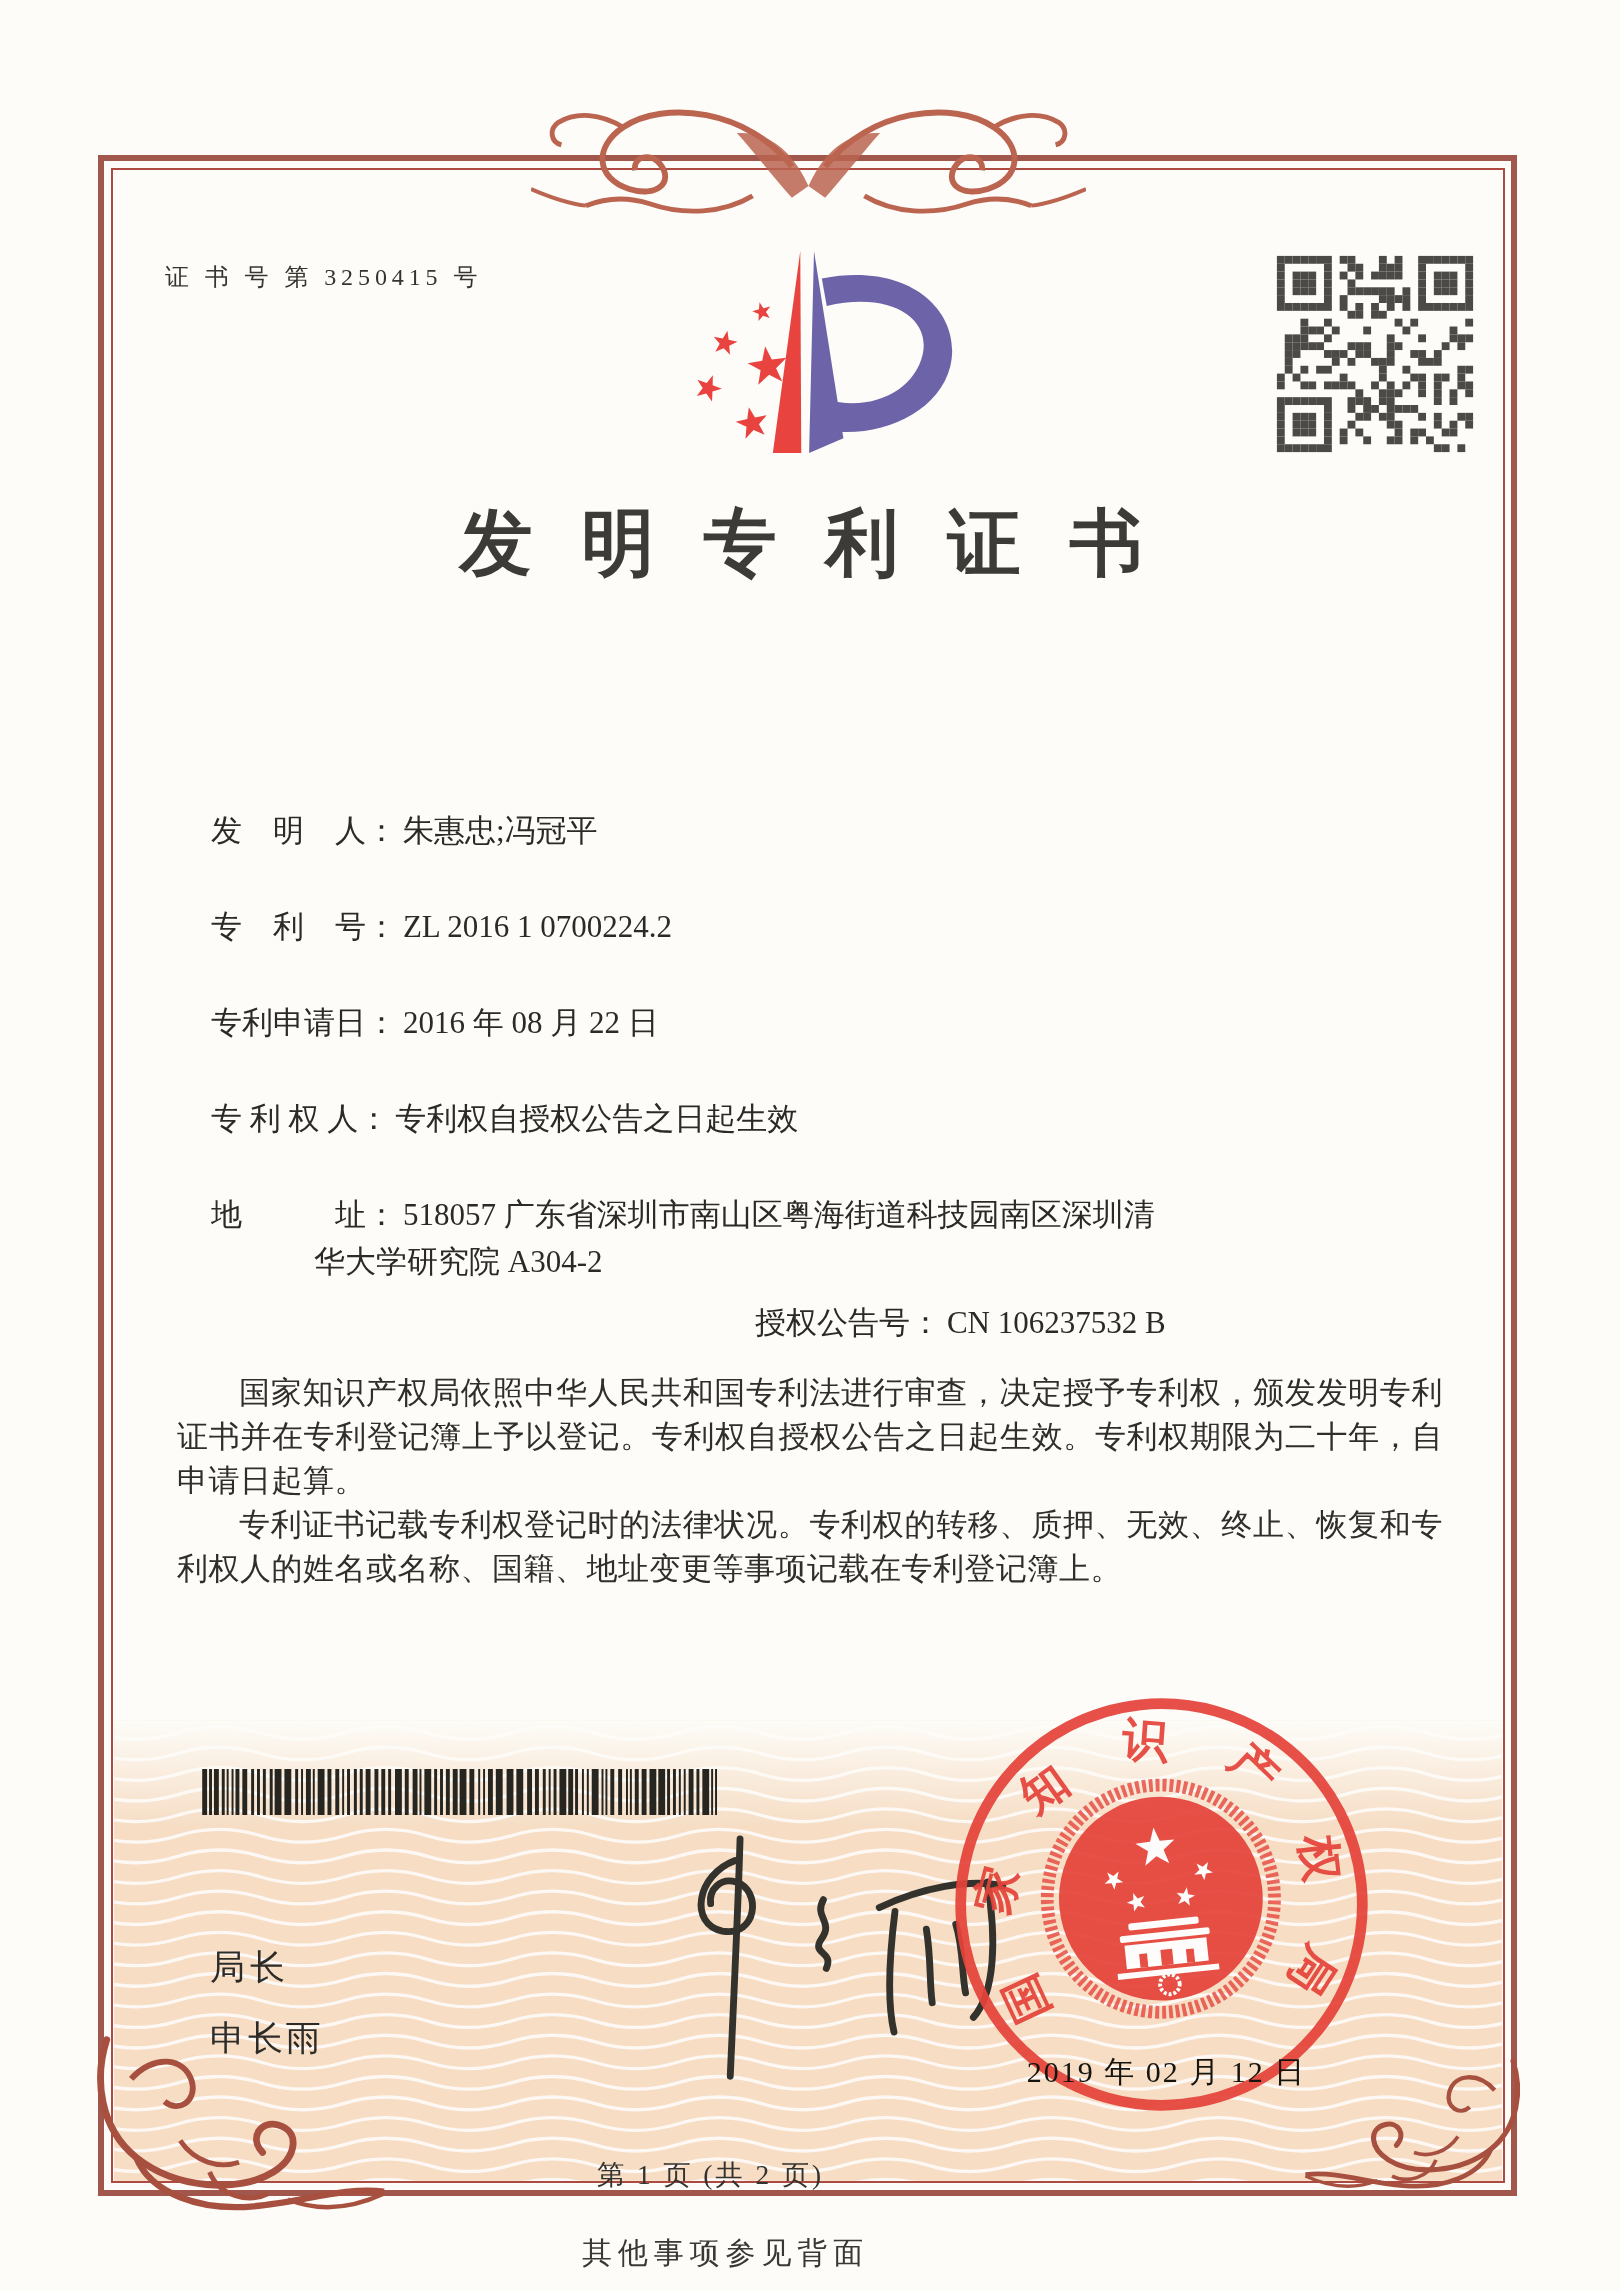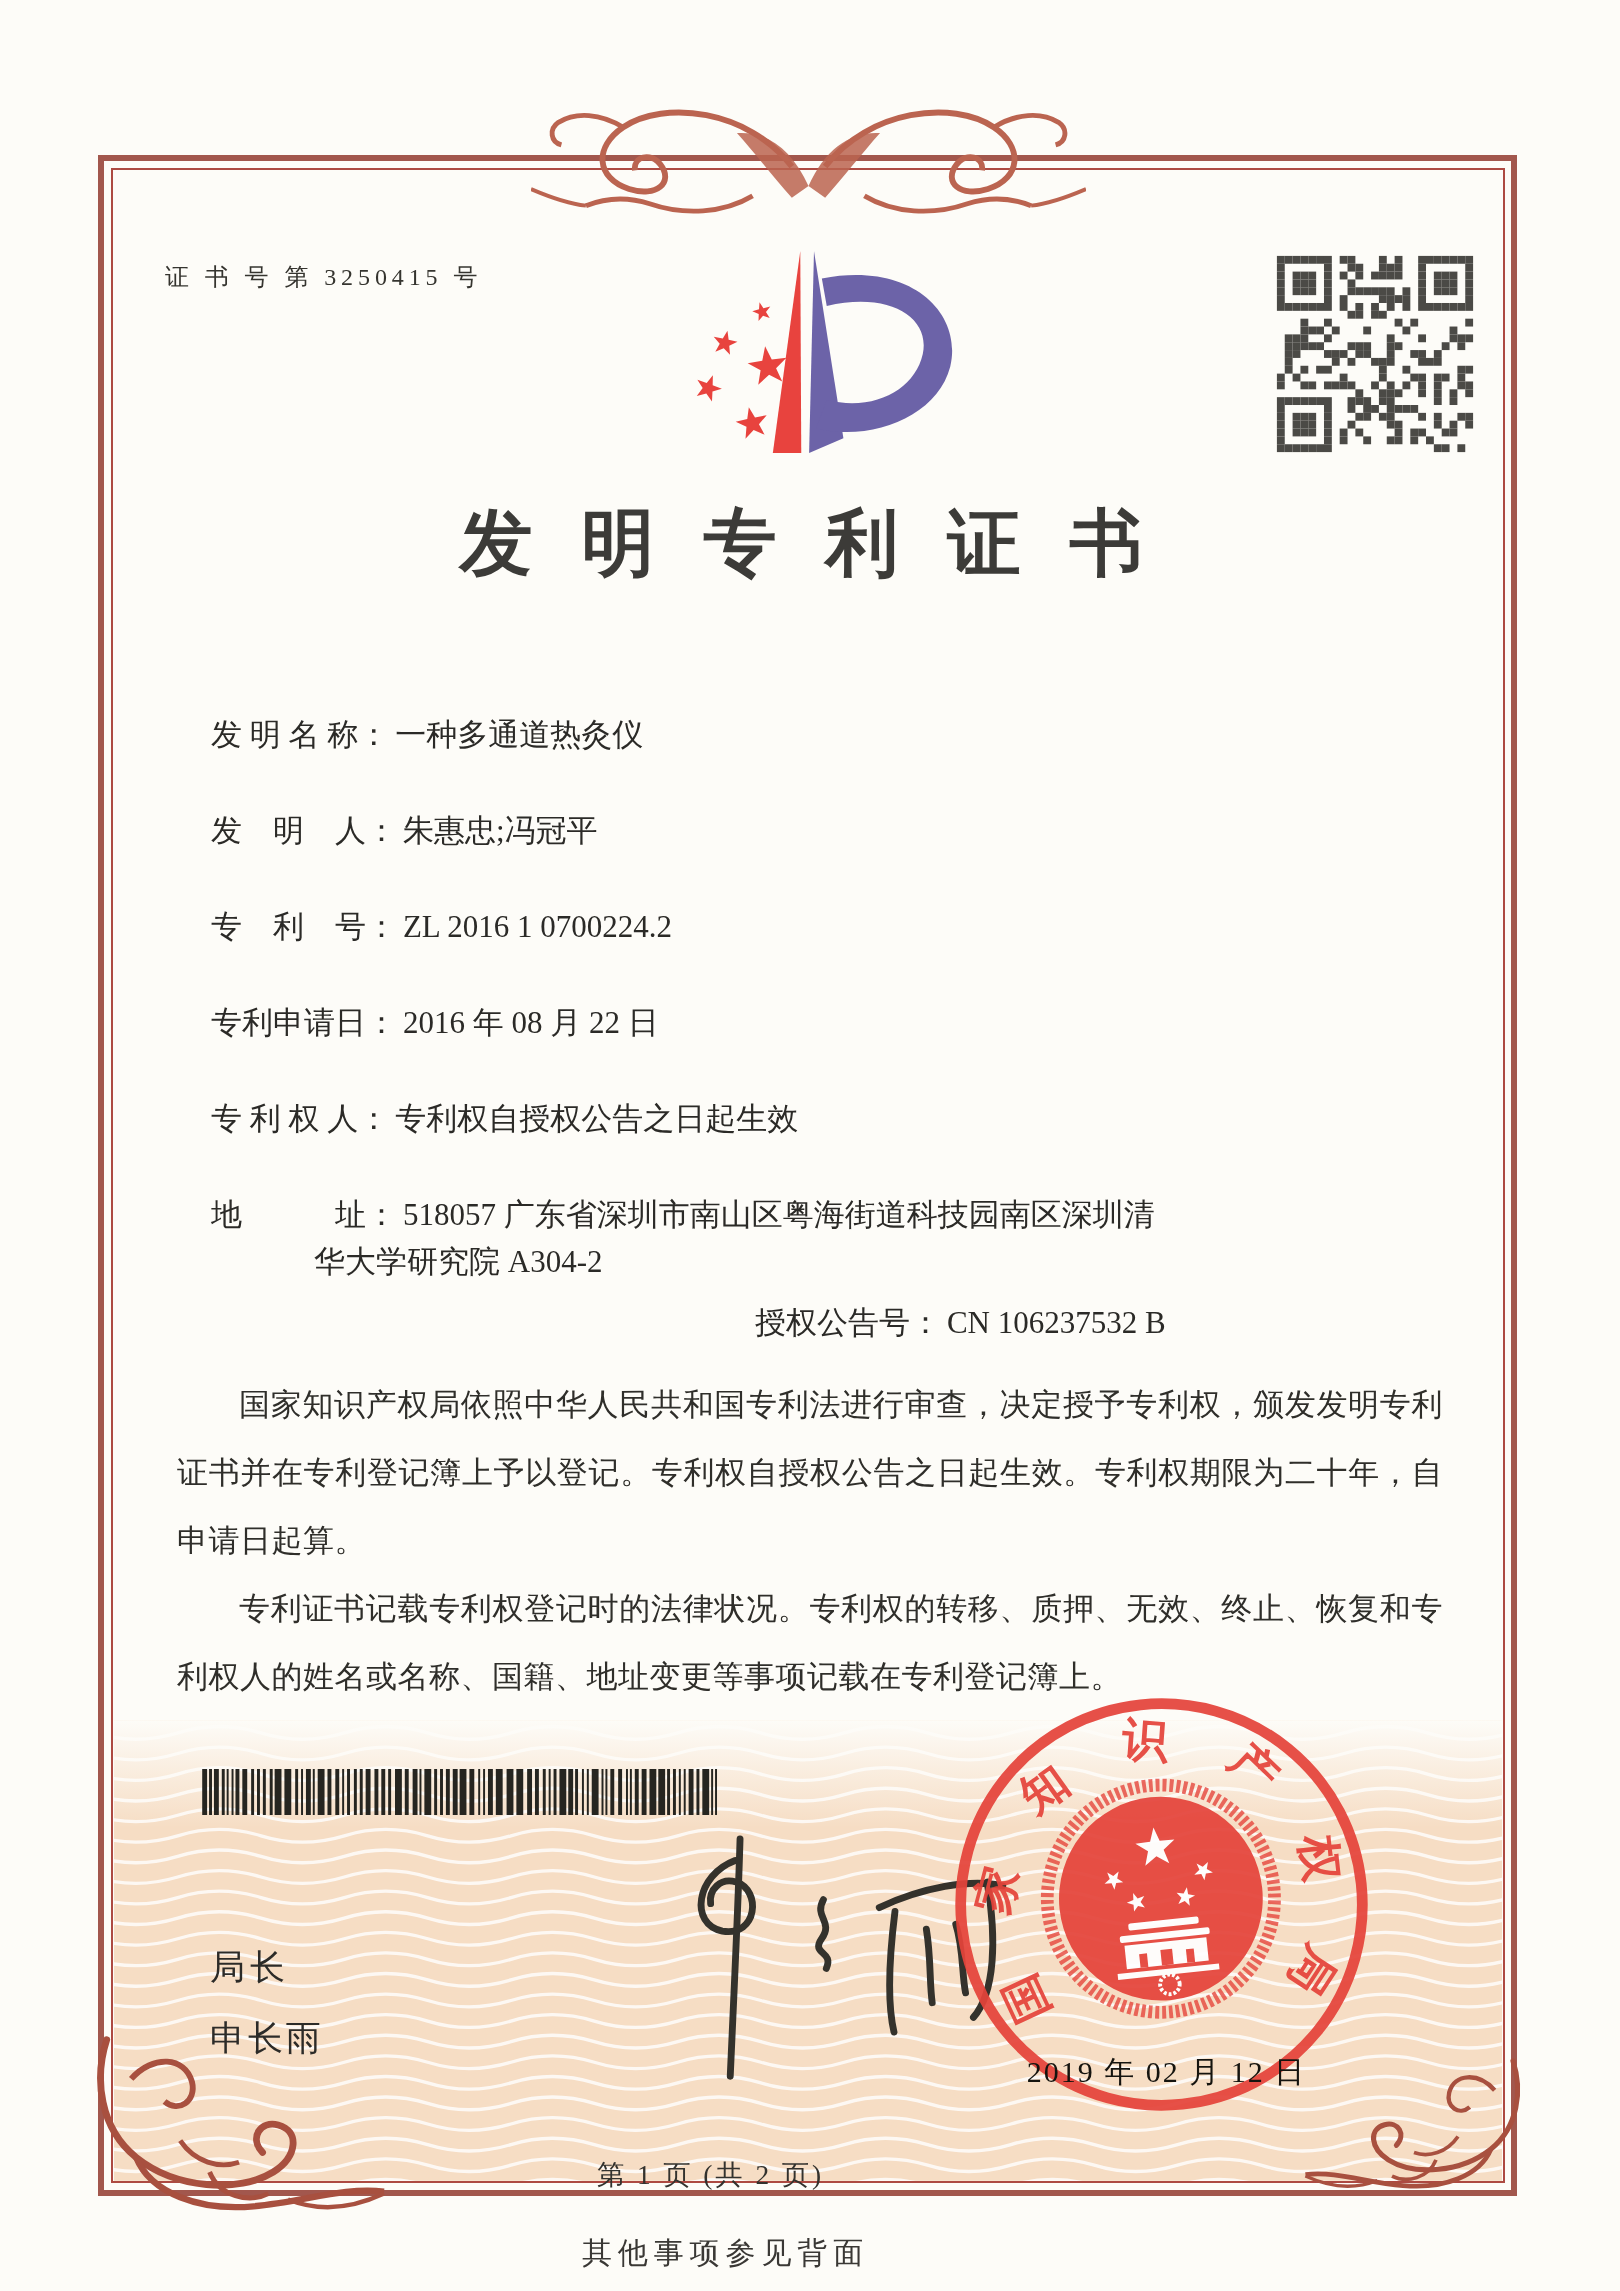--- a/index.html
+++ b/index.html
@@ -12,21 +12,21 @@
   .cert-no{left:165px;top:261px;font-size:24px;letter-spacing:4.9px;color:#35342f;white-space:nowrap;}
   .logo{left:667px;top:245px;width:294px;height:214px;}
   .qr{left:1272px;top:251px;width:206px;height:206px;}
   .title{left:98px;top:495px;width:1419px;text-align:center;font-size:73px;font-weight:bold;
          letter-spacing:49px;padding-left:36px;box-sizing:border-box;color:#3c3b38;white-space:nowrap;}
   .frow{left:211px;font-size:31px;white-space:nowrap;color:#2b2a27;}
   .flabel{display:inline-block;min-width:169px;}
   .fvalue{margin-left:5.9px;}
   .addr2{left:314px;top:1241px;font-size:31px;white-space:nowrap;}
   .grant2{position:absolute;left:544px;top:0;}
-  .body-text{left:177px;top:1371px;width:1266px;font-size:31px;line-height:68px;
+  .body-text{left:177px;top:1371px;width:1266px;font-size:31px;line-height:44px;
              text-align:justify;letter-spacing:0.5px;color:#2f2e2a;}
   .body-text p{margin:0;text-indent:2em;}
   .barcode{left:200px;top:1769px;width:529px;height:46px;}
   .dir-title{left:210px;top:1944px;font-size:35px;letter-spacing:4.9px;
              font-family:"Liberation Sans","DejaVu Sans",sans-serif;color:#2c2b28;}
   .dir-name{left:210px;top:2015px;font-size:35px;letter-spacing:2.9px;
             font-family:"Liberation Sans","DejaVu Sans",sans-serif;color:#2c2b28;}
   .sig{left:642px;top:1831px;width:402px;height:260px;}
   .seal{left:946px;top:1689px;width:431px;height:431px;opacity:.93;}
   .seal-date{left:1000px;top:2052px;width:333px;text-align:center;font-size:30px;
@@ -386,23 +386,20 @@
       <rect x="125" y="189" width="8" height="8" fill="#4b4a46"></rect>
       <rect x="141" y="189" width="8" height="8" fill="#4b4a46"></rect>
       <rect x="157" y="189" width="8" height="8" fill="#4b4a46"></rect>
       <rect x="165" y="197" width="8" height="8" fill="#4b4a46"></rect>
       <rect x="173" y="197" width="8" height="8" fill="#4b4a46"></rect>
       <rect x="189" y="197" width="8" height="8" fill="#4b4a46"></rect>
     </svg>
 
   <div class="abs title">发明专利证书</div>
 
-  <div class="abs frow" style="top:714px">
-    <span class="flabel">发 明 名 称：</span><span class="fvalue">一种多通道热灸仪</span>
-  </div>
   <div class="abs frow" style="top:810px">
     <span class="flabel">发　明　人：</span><span class="fvalue">朱惠忠;冯冠平</span>
   </div>
   <div class="abs frow" style="top:906px">
     <span class="flabel">专　利　号：</span><span class="fvalue">ZL 2016 1 0700224.2</span>
   </div>
   <div class="abs frow" style="top:1002px">
     <span class="flabel">专利申请日：</span><span class="fvalue">2016 年 08 月 22 日</span>
   </div>
   <div class="abs frow" style="top:1098px">

